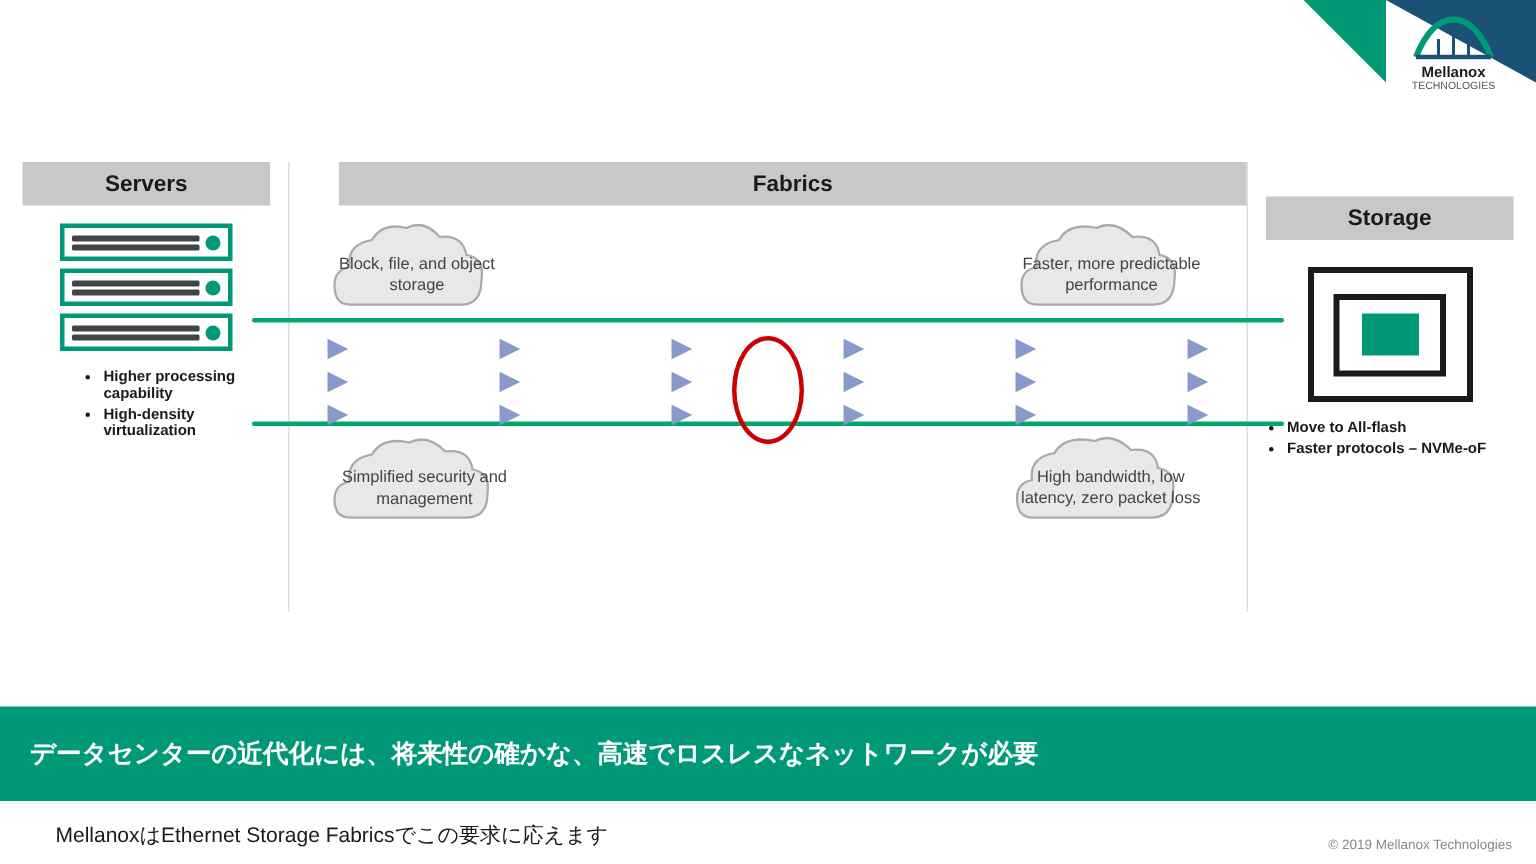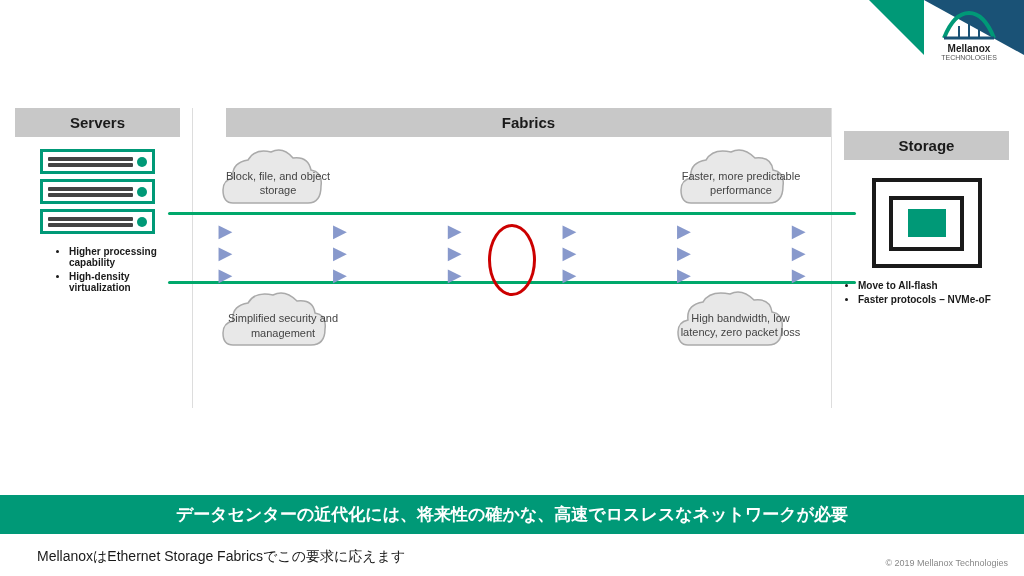--- a/index.html
+++ b/index.html
@@ -235,22 +235,21 @@
       margin-bottom: 3px;
     }
 
     
     #bottom-banner {
       position: absolute;
       bottom: 42px;
       left: 0;
       right: 0;
       background: #009977;
-      padding: 8px 20px;
-      text-align: center;
+      padding: 20px 20px;
     }
     #bottom-banner-text {
       color: #ffffff;
       font-size: 17px;
       font-weight: bold;
     }
 
     
     #footer {
       position: absolute;

